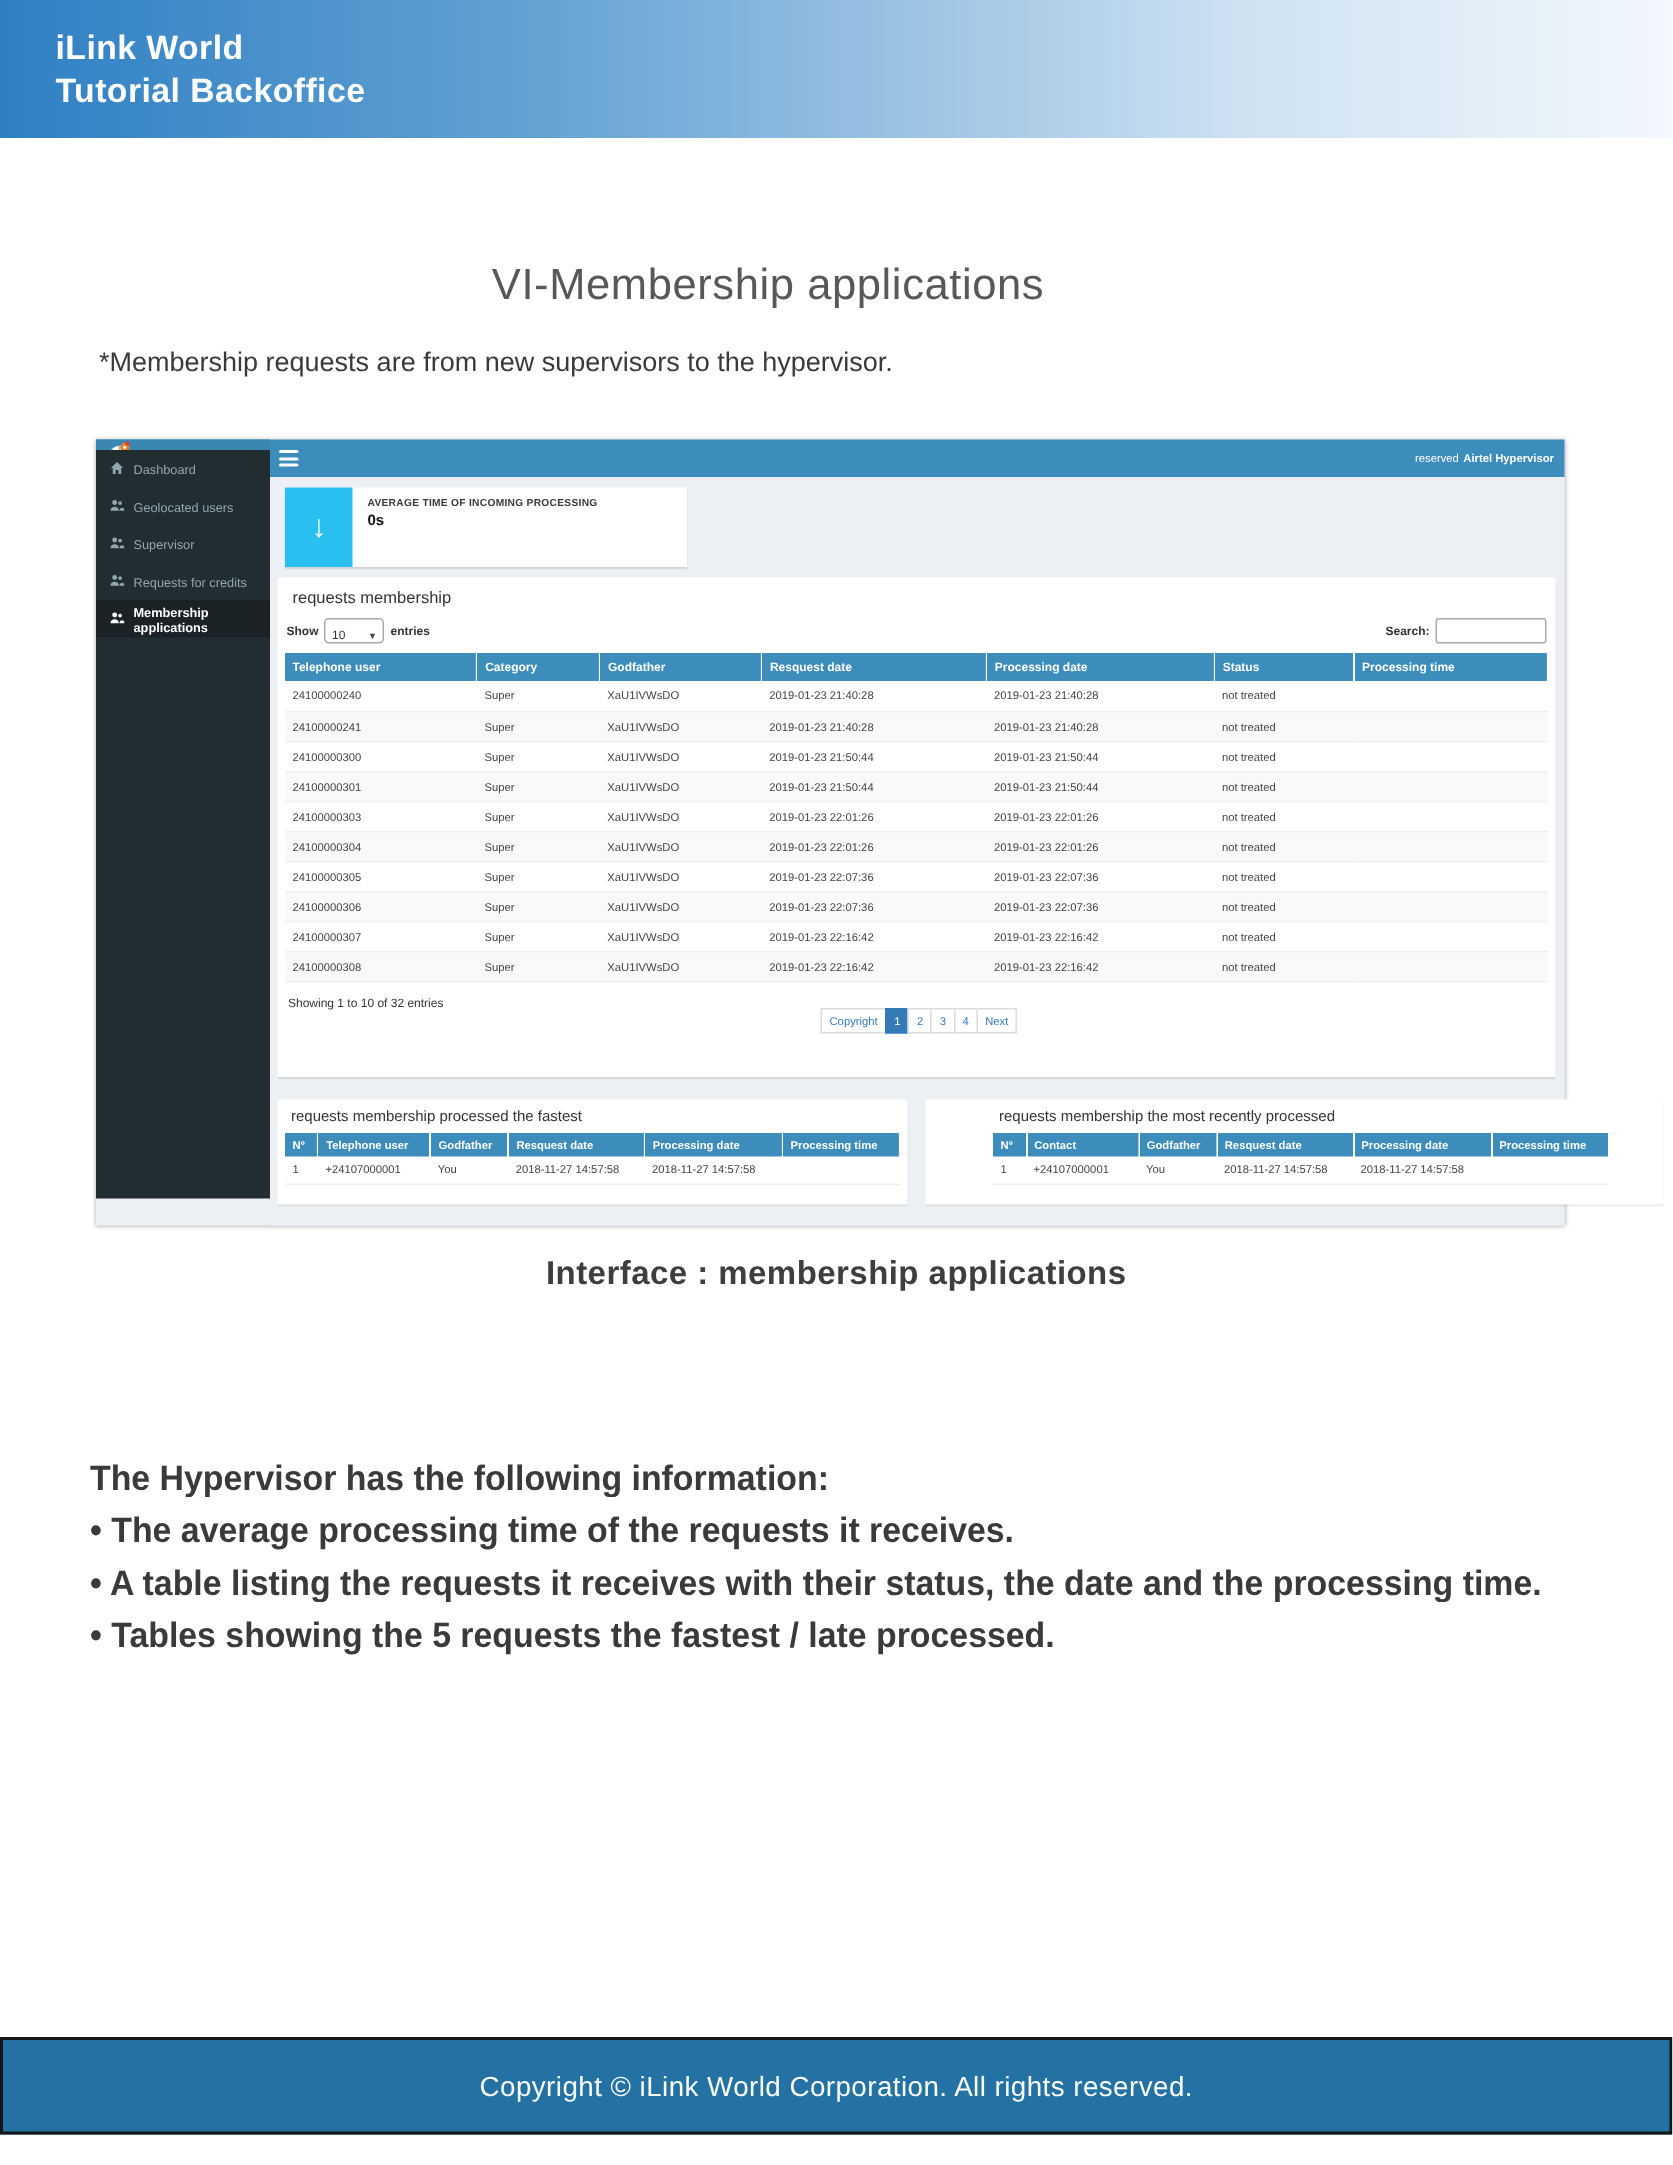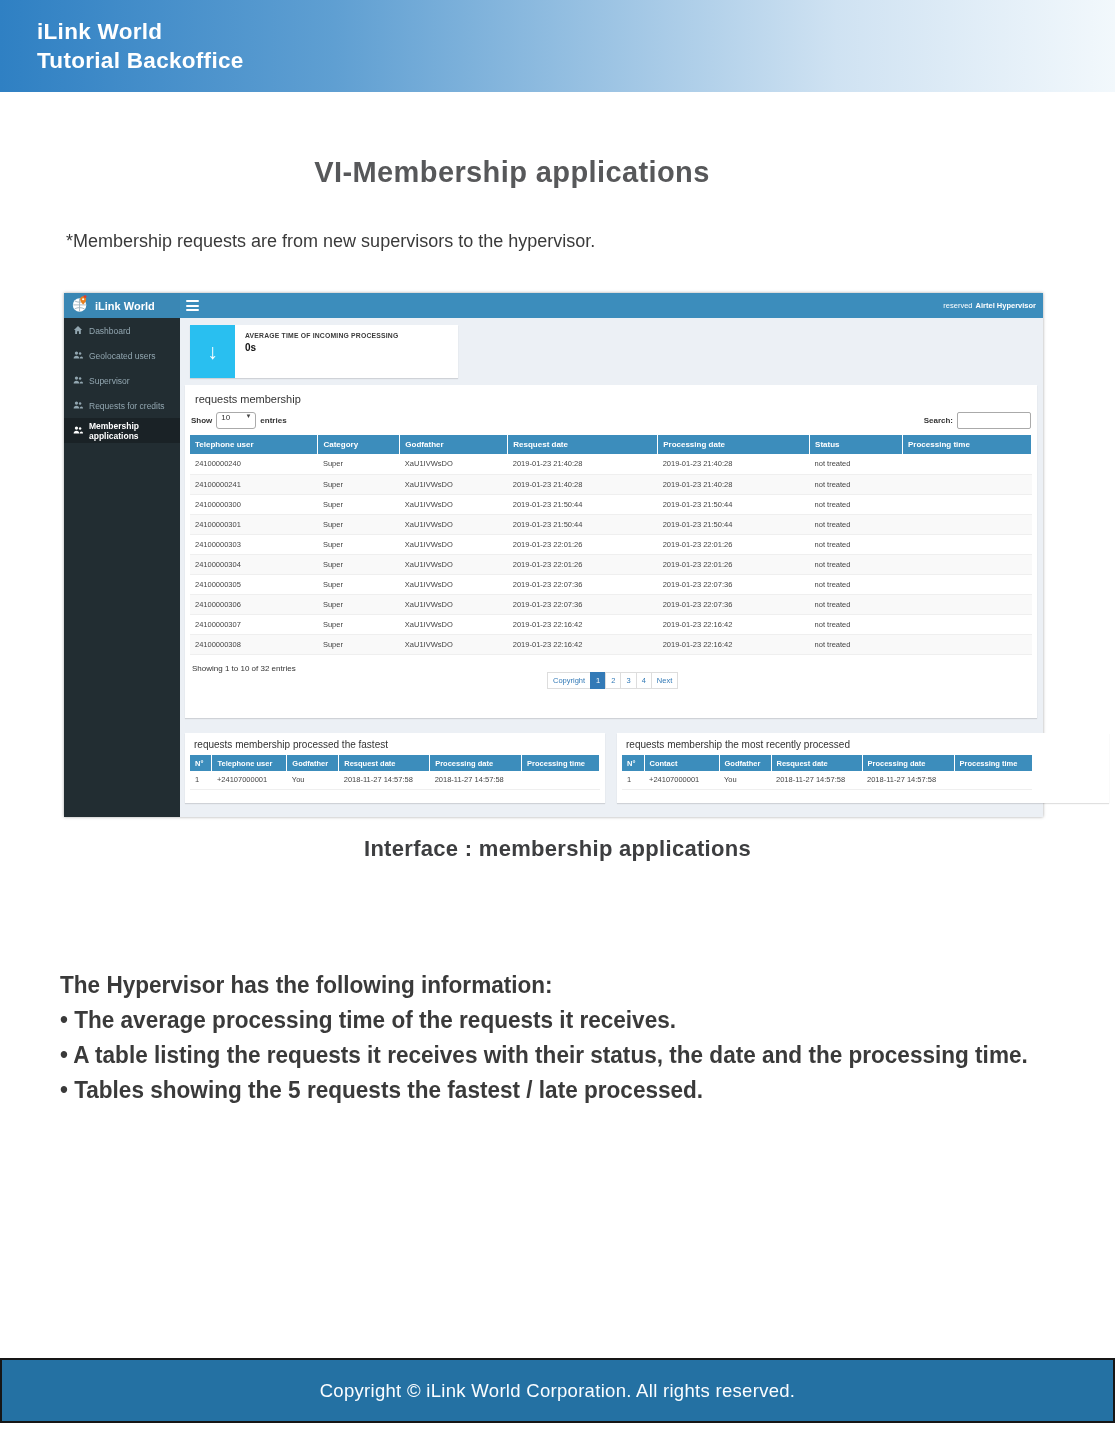--- a/index.html
+++ b/index.html
@@ -8,22 +8,22 @@
   }
   *{margin:0;padding:0;box-sizing:border-box;font-family:"Liberation Sans",sans-serif;}
   html,body{background:#fff;}
   #page{position:relative;width:1115px;height:1443px;background:#fff;overflow:hidden;}
 
   
   .doc-header{position:absolute;left:0;top:0;width:1115px;height:92px;
     background:linear-gradient(90deg,#2f80c3 0%,#5f9fd2 30%,#cfe2f2 75%,#f2f8fc 100%);
     color:#fff;padding:17px 0 0 37px;}
   .doc-header div{font-size:22.5px;font-weight:600;line-height:29px;letter-spacing:.3px;}
-  .doc-title{position:absolute;left:0;top:156px;width:1024px;text-align:center;
-    font-size:29px;font-weight:bold;color:#57585a;letter-spacing:.4px;}
+  .doc-title{position:absolute;left:0;top:174px;width:1024px;text-align:center;
+    font-size:29px;font-weight:normal;color:#57585a;letter-spacing:.4px;}
   .doc-note{position:absolute;left:66px;top:231px;font-size:18px;color:#3a3a3a;}
   .doc-caption{position:absolute;left:0;top:836px;width:1115px;text-align:center;
     font-size:22px;font-weight:bold;color:#3d3e40;letter-spacing:.3px;}
   .doc-body{position:absolute;left:60px;top:968px;width:1010px;}
   .doc-body div{font-size:23.5px;font-weight:bold;color:#3a3a3a;line-height:35px;
     transform:scaleX(.96);transform-origin:left;white-space:nowrap;}
   .doc-footer{position:absolute;left:0;top:1358px;width:1115px;height:65px;
     background:var(--footer);border:2px solid #161616;display:flex;align-items:center;justify-content:center;}
   .doc-footer span{color:#fbfdff;font-size:18.5px;letter-spacing:.3px;}
 
@@ -33,21 +33,21 @@
   .navbar{position:absolute;left:0;top:0;width:979px;height:25px;background:var(--accent);}
   .logo{position:absolute;left:0;top:0;width:116px;height:25px;background:#3a87b4;
     display:flex;align-items:center;gap:6px;padding-left:7px;}
   .logo .brand{color:#fff;font-size:11px;font-weight:bold;}
   .hamburger{position:absolute;left:122px;top:7px;width:13px;height:11px;display:flex;
     flex-direction:column;justify-content:space-between;cursor:pointer;}
   .hamburger i{display:block;height:2px;background:#fff;border-radius:1px;}
   .welcome{position:absolute;right:7px;top:0;height:25px;line-height:25px;color:#fff;font-size:7.5px;}
   .welcome b{margin-left:3px;}
 
-  .sidebar{position:absolute;left:0;top:25px;width:116px;height:499px;background:var(--sidebar);}
+  .sidebar{position:absolute;left:0;top:7px;width:116px;height:499px;background:var(--sidebar);}
   .side-item{height:25px;display:flex;align-items:center;gap:6px;padding-left:9px;
     color:#92a6b0;font-size:8.5px;cursor:pointer;}
   .side-item svg{width:10px;height:10px;fill:#92a6b0;flex:none;}
   .side-item.active{background:var(--sidebar-active);color:#fff;font-weight:bold;justify-content:space-between;}
   .side-item.active svg{fill:#fff;}
 
   .content{position:absolute;left:116px;top:25px;width:863px;height:499px;background:var(--content-bg);}
 
   .info-box{position:absolute;left:10px;top:7px;width:268px;height:53px;background:#fff;
     box-shadow:0 1px 1px rgba(0,0,0,.12);display:flex;}
@@ -56,42 +56,42 @@
   .info-text{padding:7px 0 0 10px;}
   .info-label{font-size:6.8px;font-weight:bold;color:#3a3a3a;letter-spacing:.2px;}
   .info-value{font-size:10px;font-weight:bold;color:#111;margin-top:3px;}
 
   .panel{position:absolute;background:#fff;box-shadow:0 1px 1px rgba(0,0,0,.12);}
   #main-panel{left:5px;top:67px;width:852px;height:333px;}
   .panel-title{padding:8px 10px 4px 10px;font-size:11px;color:#333;}
   .controls{display:flex;justify-content:space-between;align-items:center;padding:3px 6px 6px 6px;}
   .ctrl-left,.ctrl-right{display:flex;align-items:center;gap:4px;font-size:8px;font-weight:bold;color:#333;}
   .fake-select{width:40px;height:17px;border:1px solid #aaa;border-radius:3px;display:flex;
-    align-items:flex-start;justify-content:space-between;padding:0 4px;font-size:8px;font-weight:normal;cursor:pointer;background:#fff;}
+    align-items:flex-end;justify-content:space-between;padding:0 4px;font-size:8px;font-weight:normal;cursor:pointer;background:#fff;}
   .fake-select .car{font-size:6px;color:#444;}
   .search-input{width:74px;height:17px;border:1px solid #aaa;border-radius:2px;font-size:8px;padding:0 3px;outline:none;}
 
   table.dt{border-collapse:collapse;table-layout:fixed;margin:0 5px;}
   table.dt th{background:var(--accent);color:#fff;font-size:8px;font-weight:bold;text-align:left;
     padding:0 0 0 5px;height:19px;border-right:1px solid rgba(255,255,255,.25);cursor:pointer;
     white-space:nowrap;overflow:hidden;}
   table.dt td{font-size:7.5px;color:#444;padding:0 0 0 5px;height:20px;border-bottom:1px solid #efefef;
     white-space:nowrap;overflow:hidden;}
   table.dt tr:nth-child(even) td{background:#f9f9f9;}
   table.sm th{height:16px;font-size:7.5px;}
   table.sm td{height:18px;}
 
   .summary{font-size:8px;color:#333;margin:9px 0 0 7px;}
   .pagination{position:absolute;left:363px;top:287px;display:flex;}
   .page-btn{min-width:16px;height:17px;border:1px solid #ddd;background:#fff;color:var(--page-active);
     font-size:7.5px;display:flex;align-items:center;justify-content:center;padding:0 5px;margin-left:-1px;cursor:pointer;}
   .page-btn.active{background:var(--page-active);border-color:var(--page-active);color:#fff;}
 
   #fast-panel{left:5px;top:415px;width:420px;height:70px;}
-  #recent-panel{left:437px;top:415px;width:492px;height:70px;}
+  #recent-panel{left:437px;top:415px;width:492px;height:70px;padding-left:40px;}
   .panel-title-sm{padding:6px 9px 5px 9px;font-size:10px;color:#333;}
 </style>
 </head>
 <body>
 
 <div id="page">
 
   <div class="doc-header">
     <div>iLink World</div>
     <div>Tutorial Backoffice</div>

